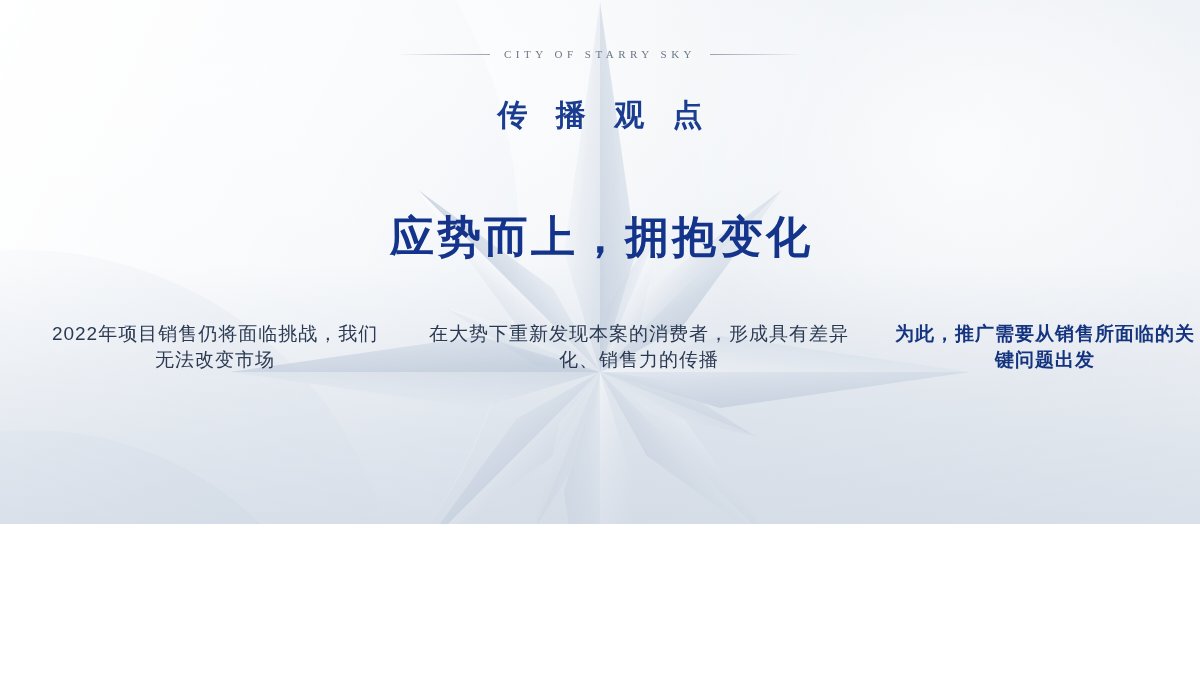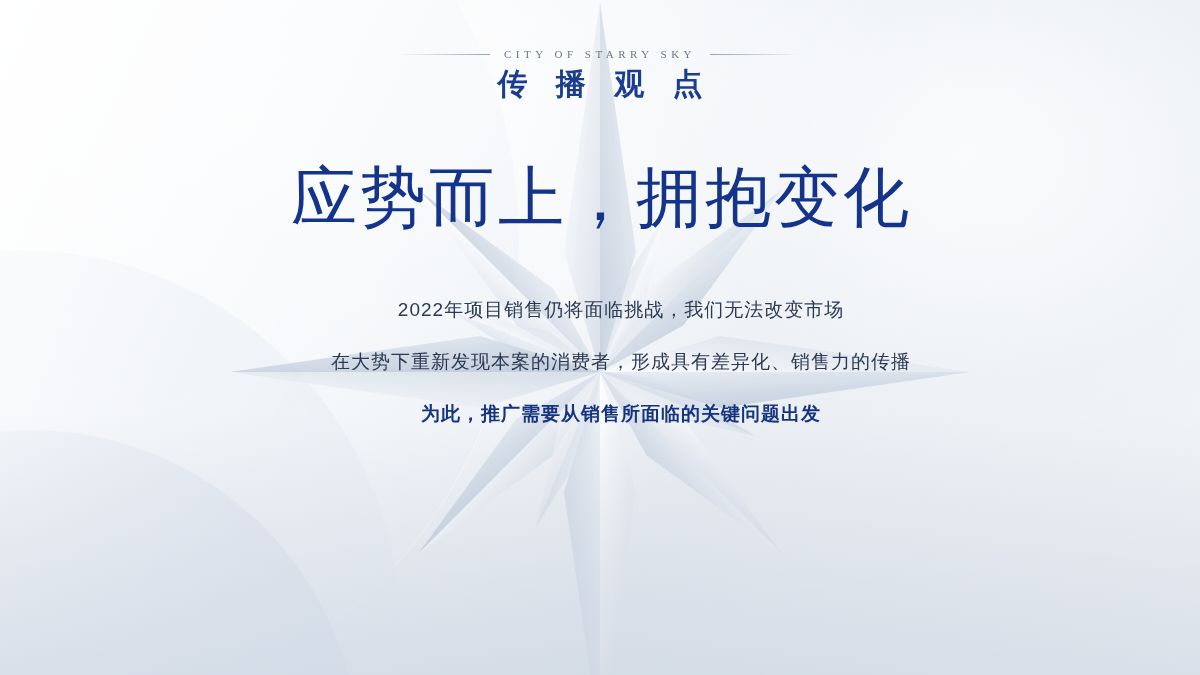--- a/index.html
+++ b/index.html
@@ -7,21 +7,21 @@
     margin: 0;
     padding: 0;
     background: #ffffff;
   }
   body {
     font-family: "Liberation Sans", "DejaVu Sans", sans-serif;
   }
   .slide {
     position: relative;
     width: 1200px;
-    height: 675px;
+    height: 524px;
     overflow: hidden;
     background: #f2f4f7;
   }
 
   
   .bg-base {
     position: absolute;
     inset: 0;
     background:
       radial-gradient(120% 90% at 18% 18%, #ffffff 0%, #f6f8fa 38%, #e9edf2 70%, #dfe5ec 100%);
@@ -118,39 +118,39 @@
 
   
   .content {
     position: absolute;
     left: 0;
     right: 0;
     top: 0;
     text-align: center;
   }
   .eyebrow {
-    margin-top: 64px;
+    margin-top: 95px;
     font-size: 30px;
     font-weight: bold;
     letter-spacing: 10px;
     color: #1b3d8f;
     text-indent: 10px;
   }
   .headline {
-    margin-top: 48px;
-    font-size: 66px;
-    font-weight: normal;
+    margin-top: 72px;
+    font-size: 44px;
+    font-weight: bold;
     letter-spacing: 3px;
     color: #13348a;
     text-indent: 3px;
   }
   .body-lines {
     margin-top: 54px;
     display: flex;
-    flex-direction: column;
+    flex-direction: row;
     gap: 26px;
     align-items: center;
     padding-left: 42px;
   }
   .line {
     font-size: 19px;
     letter-spacing: 1px;
     color: #2b3a52;
     font-weight: normal;
   }

